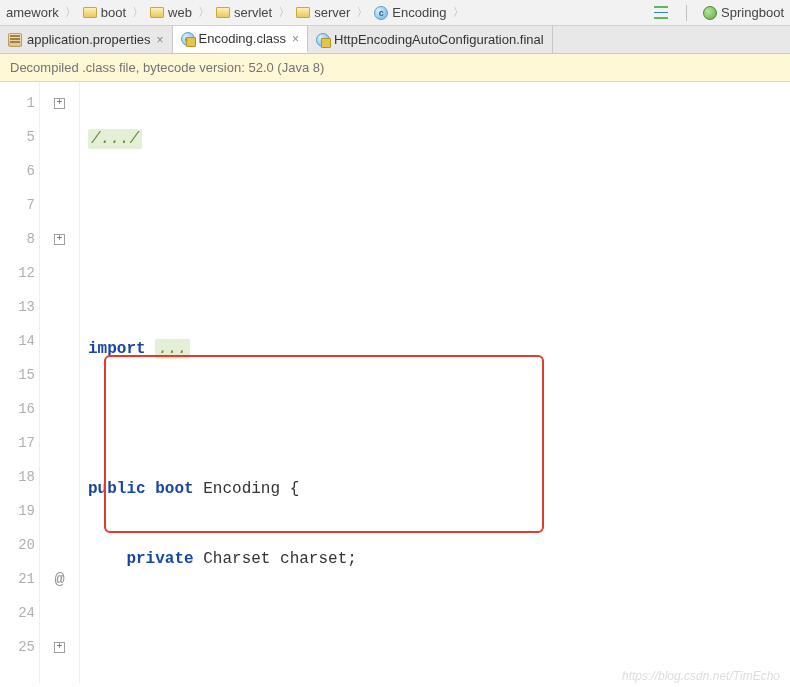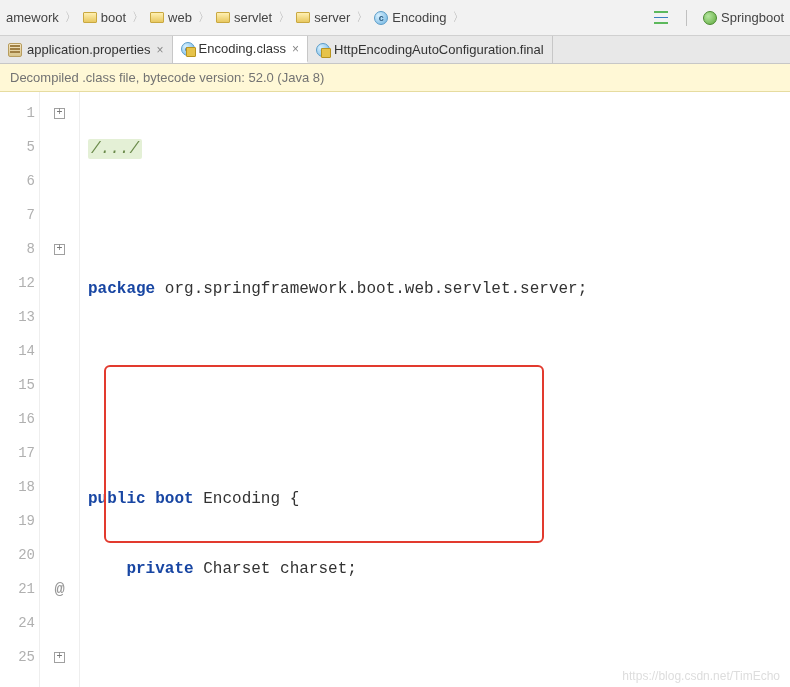--- a/index.html
+++ b/index.html
@@ -8,21 +8,21 @@
   font-size: 13px;
   background: #fff;
   width: 790px;
   height: 687px;
   overflow: hidden;
   position: relative;
 }
 .breadcrumb {
   display: flex;
   align-items: center;
-  height: 36px;
+  height: 26px;
   background: #f2f2f2;
   border-bottom: 1px solid #d0d0d0;
   padding: 0 2px;
   color: #444;
   overflow: hidden;
 }
 .breadcrumb-item {
   display: flex;
   align-items: center;
   padding: 0 4px;
@@ -176,21 +176,21 @@
 .fold-txt { background: #e4f0d6; color: #6a8a4a; font-style: italic; padding:1px 3px; border-radius:2px; }
 .plain { color:#333; }
 .red-box {
   position: absolute;
   border: 2px solid #e23a2e;
   border-radius: 6px;
   pointer-events: none;
 }
 .watermark {
   position:absolute; bottom:4px; right:10px;
-  font-size:12px; color:#ddd;
+  font-size:12px; color:#ddd;font-style:italic;
 }
 </style>
 </head>
 <body>
 
 <div class="breadcrumb">
   <span class="breadcrumb-item">
 
     <span>amework</span>
   </span>
@@ -298,22 +298,22 @@
         <span class="at-sign">@</span>
       </div>
     <div class="mark"></div>
     <div class="mark">
         <span class="fold-box">+</span>
       </div>
   </div>
   <div class="code">
     <div class="line"><span class="fold-txt">/.../</span></div>
     <div class="line"></div>
-    <div class="line"><span class="kw">package</span><span class="plain"> org.springframework.boot.web.servlet.server;</span></div>
     <div class="line"></div>
+    <div class="line"><span class="kw">import</span> <span class="fold-txt">...</span></div>
     <div class="line"></div>
     <div class="line"><span class="kw">public</span> <span class="kw">boot</span><span class="plain"> Encoding {</span></div>
     <div class="line">    <span class="kw">private</span><span class="plain"> Charset charset;</span></div>
     
     
     
     
     
     
     

